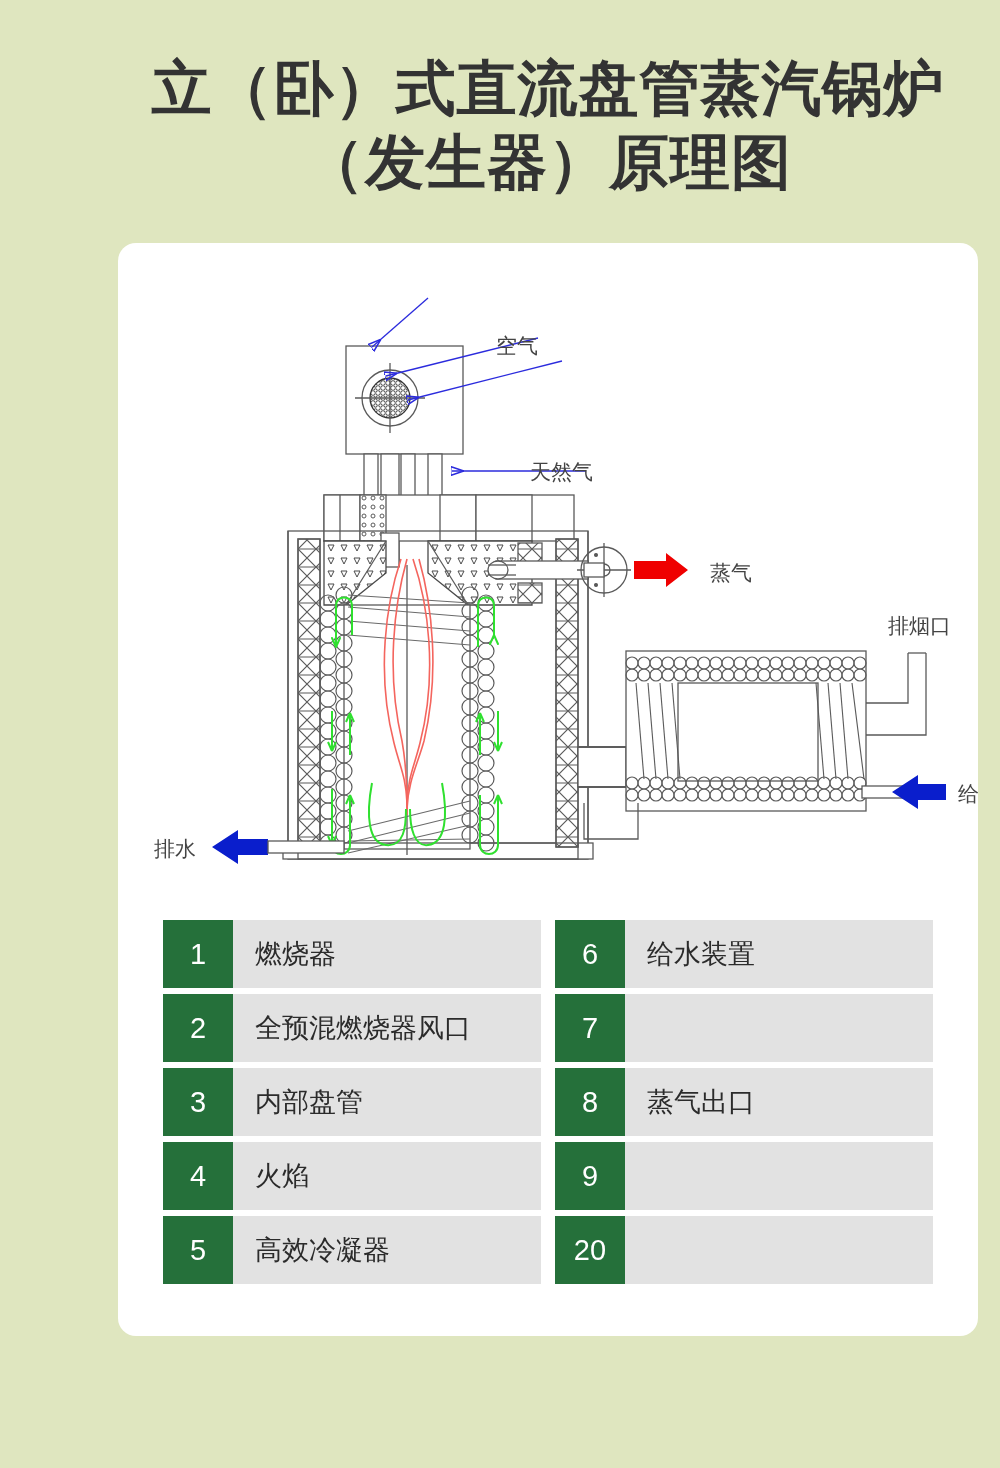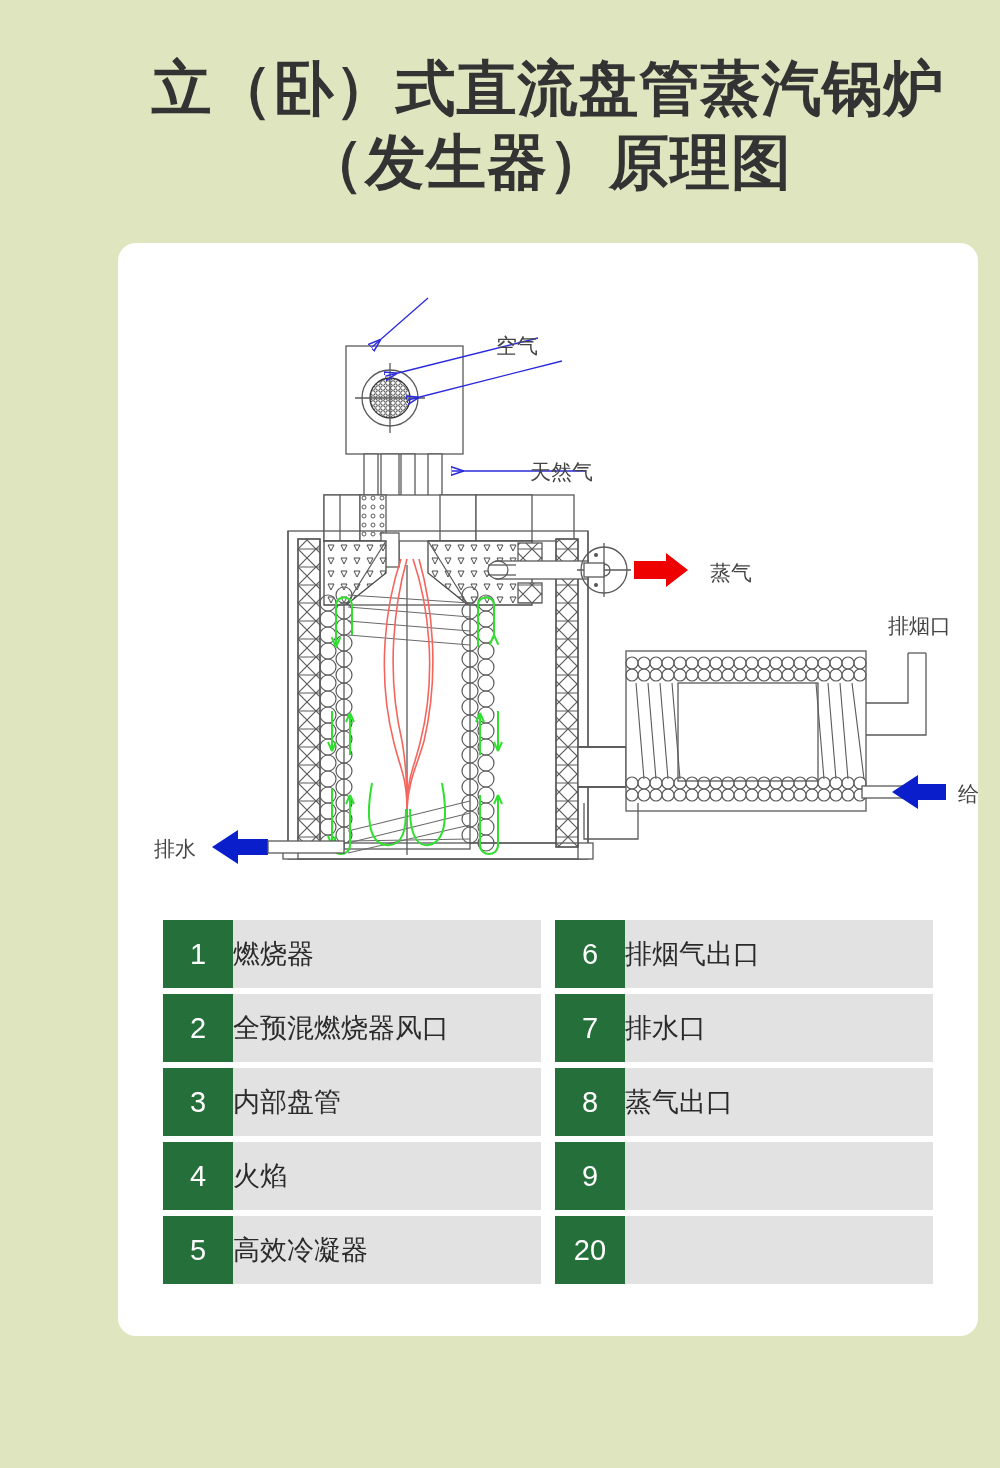--- a/index.html
+++ b/index.html
@@ -82,20 +82,21 @@
     font-size: 29px;
     display: flex;
     align-items: center;
     justify-content: center;
     font-family: "Liberation Sans", "DejaVu Sans", sans-serif;
   }
   .legend-txt {
     flex: 1 1 auto;
     display: flex;
     align-items: center;
+    padding-left: 22px;
     font-size: 27px;
     color: #2b2b2b;
   }
   
   .dlabel {
     font-family: "DejaVu Sans", "Liberation Sans", sans-serif;
     font-size: 21px;
     fill: #444444;
   }
 </style>
@@ -494,30 +495,29 @@
     </div>
 
     <div class="legend">
 
       <div class="legend-row">
         <div class="legend-num">1</div>
         <div class="legend-txt">燃烧器</div>
       </div>
       <div class="legend-row">
         <div class="legend-num">6</div>
-        <div class="legend-txt">排烟气出口</div>
+        <div class="legend-txt">给水装置</div>
       </div>
 
       <div class="legend-row">
         <div class="legend-num">2</div>
         <div class="legend-txt">全预混燃烧器风口</div>
       </div>
       <div class="legend-row">
         <div class="legend-num">7</div>
-        <div class="legend-txt">排水口</div>
       </div>
 
       <div class="legend-row">
         <div class="legend-num">3</div>
         <div class="legend-txt">内部盘管</div>
       </div>
       <div class="legend-row">
         <div class="legend-num">8</div>
         <div class="legend-txt">蒸气出口</div>
       </div>

